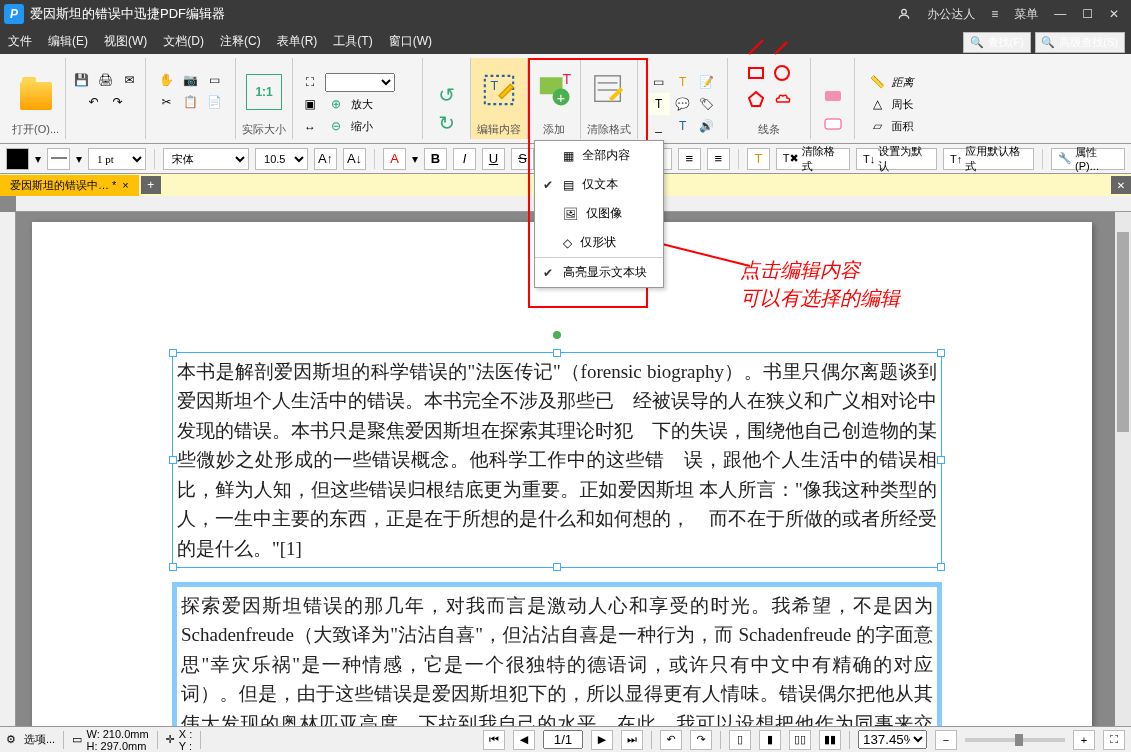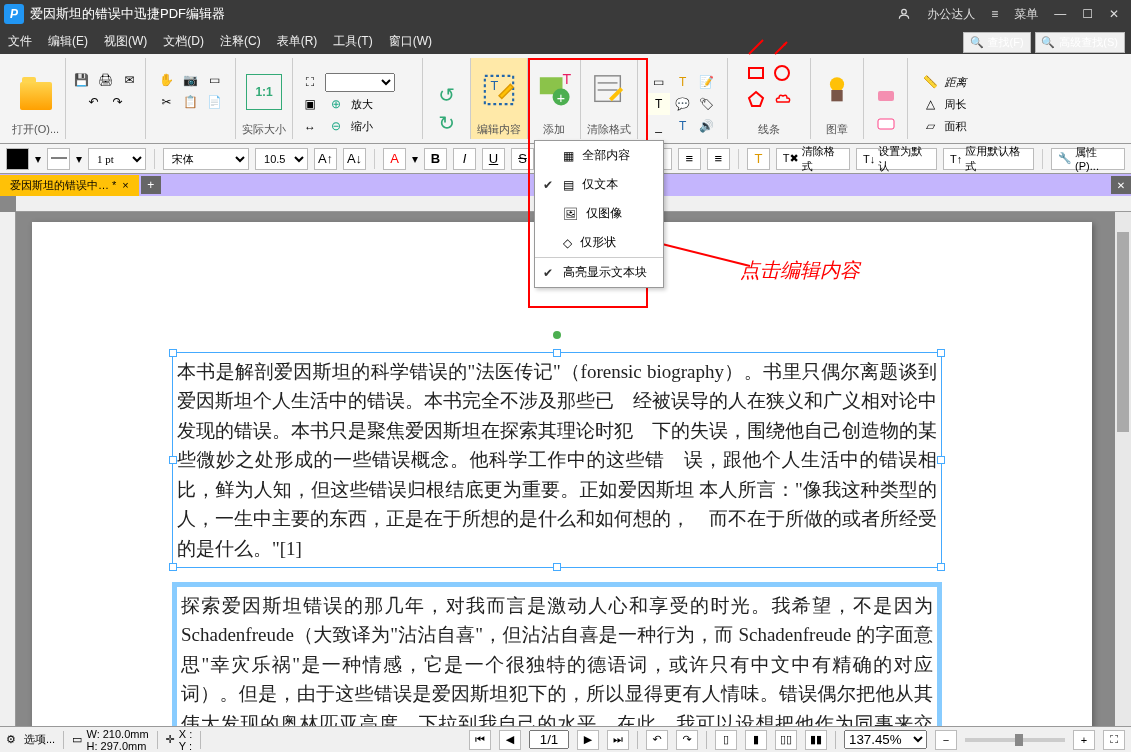--- a/index.html
+++ b/index.html
@@ -20,21 +20,21 @@
 .bicon { width: 28px; height: 28px; display: inline-flex; align-items: center; justify-content: center; border: 1px solid transparent; cursor: pointer; position: relative; }
 .bicon.sm { width: 22px; height: 22px; }
 .rgroup.two-row .row { display: flex; gap: 2px; }
 .dropdown { position: absolute; top: 140px; left: 534px; background: #fff; border: 1px solid #999; width: 130px; box-shadow: 2px 2px 4px rgba(0,0,0,0.2); z-index: 20; }
 .dropdown .ditem { display: flex; align-items: center; padding: 6px 8px; gap: 8px; cursor: pointer; font-size: 12px; }
 .dropdown .ditem .check { width: 12px; color: #333; }
 .fmtbar { background: #f4f4f4; border-bottom: 1px solid #999; height: 30px; display: flex; align-items: center; padding: 0 6px; gap: 6px; }
 .fmtbar .fbtn, .fmtbar select, .fmtbar input { height: 22px; border: 1px solid #bbb; background: #fff; font-size: 11px; padding: 0 4px; }
 .fmtbar .ibtn { width: 24px; height: 22px; border: 1px solid #bbb; background: #fff; display: flex; align-items: center; justify-content: center; cursor: pointer; font-size: 13px; }
 .fmtbar .sep { width: 1px; height: 20px; background: #ccc; margin: 0 2px; }
-.tabbar { background: #c4b5fd; height: 22px; display: flex; align-items: center; }
+.tabbar { background: #fef9c3; height: 22px; display: flex; align-items: center; }
 .tabbar .tab { background: #FFC107; padding: 3px 10px; font-size: 11px; display: flex; gap: 6px; align-items: center; }
 .tabbar .tab .close { cursor: pointer; }
 .tabbar .add { background: #666; color: #fff; width: 20px; height: 18px; display: flex; align-items: center; justify-content: center; margin-left: 2px; cursor: pointer; }
 .tabbar .tabclose { background: #666; color: #fff; width: 20px; height: 18px; display: flex; align-items: center; justify-content: center; margin-left: auto; cursor: pointer; font-size: 10px; }
 .workarea { flex: 1; background: #888; position: relative; overflow: hidden; display: flex; }
 .ruler-h { background: #f0f0f0; height: 16px; border-bottom: 1px solid #999; position: absolute; top: 0; left: 16px; right: 0; }
 .ruler-v { background: #f0f0f0; width: 16px; border-right: 1px solid #999; position: absolute; top: 16px; left: 0; bottom: 0; }
 .page { background: #fff; position: absolute; top: 26px; left: 32px; width: 1060px; height: 640px; box-shadow: 2px 2px 6px rgba(0,0,0,0.3); }
 .textblock { position: absolute; border: 5px solid #a16207; font-family: "SimSun", serif; font-size: 19px; line-height: 1.55; color: #222; padding: 4px; text-align: justify; }
 .textblock.selected { border: 1px solid #44aaff; }
@@ -236,29 +236,20 @@
             </svg>
           </span>
         <span class="bicon sm">
             <svg width="18" height="18">
               <path d="M4 12 Q2 8 6 8 Q6 4 10 6 Q14 4 14 8 Q18 8 16 12 Z" fill="none" stroke="red" stroke-width="1.5"></path>
             </svg>
           </span>
       </div>
       <span class="label">线条</span>
     </div>
-    <div class="rgroup">
-      <div class="bicon" style="width:40px;height:40px;">
-          <svg width="34" height="34" viewBox="0 0 24 24">
-            <circle cx="12" cy="8" r="5" fill="#FFC107"></circle>
-            <rect x="8" y="12" width="8" height="8" fill="#795548"></rect>
-          </svg>
-        </div>
-      <span class="label">图章</span>
-    </div>
     <div class="rgroup two-row" style="width:44px;">
       <span class="bicon">
           <svg width="24" height="20">
             <rect x="4" y="6" width="16" height="10" rx="2" fill="#f48fb1"></rect>
           </svg>
         </span>
       <span class="bicon">
           <svg width="24" height="20">
             <rect x="4" y="6" width="16" height="10" rx="2" fill="#fff" stroke="#f48"></rect>
           </svg>
@@ -403,20 +394,21 @@
         <span>探索爱因斯坦错误的那几年，对我而言是激动人心和享受的时光。我希望，不是因为 Schadenfreude（大致译为"沾沾自喜"，但沾沾自喜是一种行为，而 Schadenfreude 的字面意思"幸灾乐祸"是一种情感，它是一个很独特的德语词，或许只有中文中有精确的对应词）。但是，由于这些错误是爱因斯坦犯下的，所以显得更有人情味。错误偶尔把他从其伟大发现的奥林匹亚高度，下拉到我自己的水平。在此，我可以设想把他作为同事来交谈，在</span>
       </div>
     </div>
 
     <svg class="arrow" style="top:40px; left:640px;" width="120" height="40">
       <line x1="110" y1="30" x2="10" y2="5" stroke="red" stroke-width="2"></line>
       <polygon points="10,5 22,4 18,14" fill="red"></polygon>
     </svg>
     <div class="annotation" style="top:60px; left:740px;">
       <div>点击编辑内容</div>
+      <div>可以有选择的编辑</div>
     </div>
   </div>
 
   <div class="statusbar">
     <span>⚙</span>
     <span>选项...</span>
     <div class="sep"></div>
     <div class="sitem">
       <span>▭</span>
       <span style="display:inline-block;">
@@ -441,21 +433,21 @@
     <span class="sbtn">⏭</span>
     <div class="sep"></div>
     <span class="sbtn">↶</span>
     <span class="sbtn">↷</span>
     <div class="sep"></div>
     <span class="sbtn">▯</span>
     <span class="sbtn">▮</span>
     <span class="sbtn">▯▯</span>
     <span class="sbtn">▮▮</span>
     <div class="sep"></div>
-    <select style="width:83px;"><option>137.45%</option></select>
+    <select style="width:69px;"><option>137.45%</option></select>
     <span class="sbtn">−</span>
     <div class="slider">
         <div class="thumb"></div>
       </div>
     <span class="sbtn">+</span>
     <span class="sbtn">⛶</span>
   </div>
 </div>
 
 </body></html>

